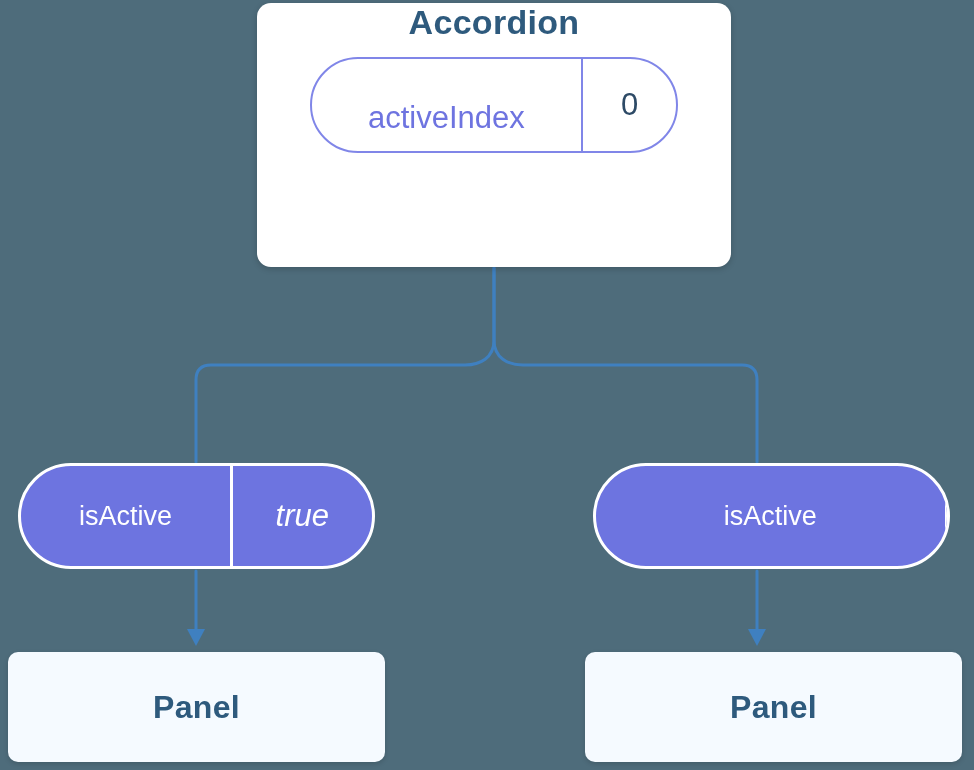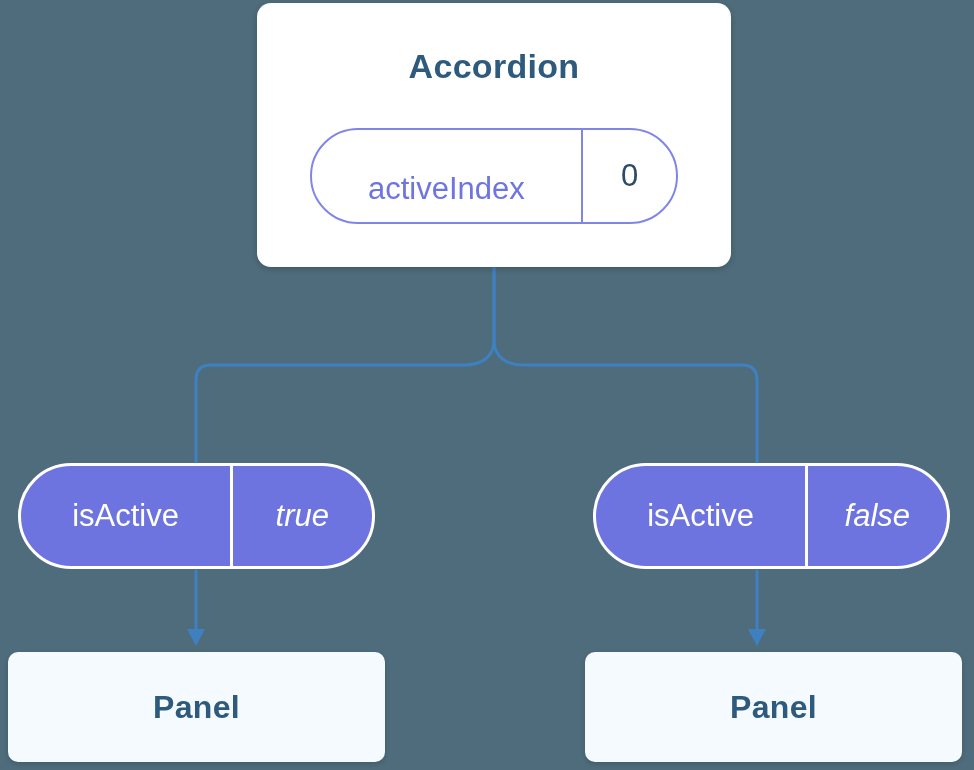--- a/index.html
+++ b/index.html
@@ -45,22 +45,21 @@
     left: 257px;
     top: 3px;
     width: 474px;
     height: 264px;
     background: var(--card-bg);
     border-radius: 14px;
     box-shadow: 0 2px 6px rgba(0,0,0,0.18);
     display: flex;
     flex-direction: column;
     align-items: center;
-    justify-content: center;
-    gap: 42px;
+    gap: 15px;
   }
   .card-title {
     font-size: 34px;
     font-weight: 700;
     color: var(--title-text);
     letter-spacing: 0.3px;
   }
   .pill {
     display: flex;
     align-items: stretch;
@@ -101,21 +100,21 @@
     top: 463px;
     border: 3px solid #ffffff;
     border-radius: 56px;
     background: var(--pill-purple);
   }
   .filled-pill .pill-key {
     flex: 1.5;
     display: flex;
     align-items: center;
     justify-content: center;
-    font-size: 31px;
+    font-size: 27px;
     font-weight: 500;
     color: var(--pill-filled-text);
   }
   .filled-pill .pill-divider {
     width: 2.5px;
     background: #ffffff;
   }
   .filled-pill .pill-value {
     flex: 1;
     display: flex;
@@ -176,21 +175,20 @@
 
   <div class="pill filled-pill left-pill">
     <span class="pill-key">isActive</span>
     <span class="pill-divider"></span>
     <span class="pill-value">true</span>
   </div>
 
   <div class="pill filled-pill right-pill">
     <span class="pill-key">isActive</span>
     <span class="pill-divider"></span>
-    <span class="pill-value">false</span>
   </div>
 
   <div class="panel left-panel">
     <span>Panel</span>
   </div>
 
   <div class="panel right-panel">
     <span>Panel</span>
   </div>
 

